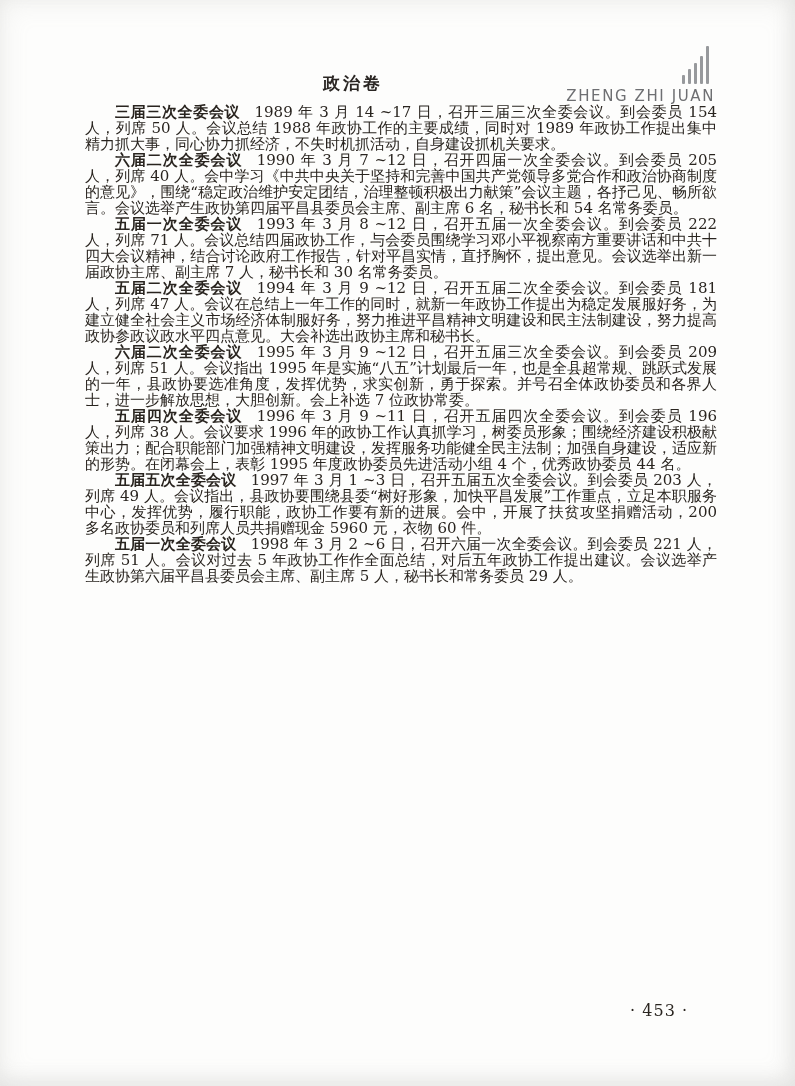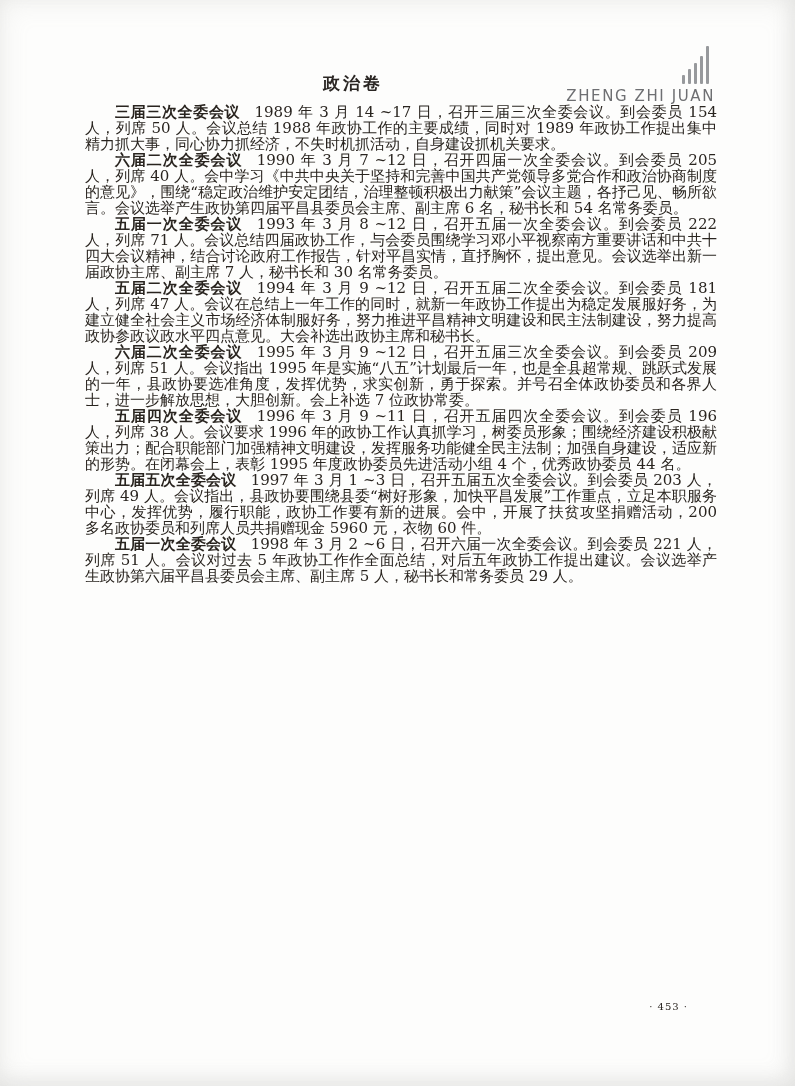--- a/index.html
+++ b/index.html
@@ -53,21 +53,21 @@
   }
   .content p{
     margin:0;text-indent:2em;
   }
   .term{
     font-weight:bold;
     margin-right:0.95em;
   }
   .page-number{
     position:absolute;right:107px;top:1001px;
-    font-size:10px;color:#2a2520;letter-spacing:1px;
+    font-size:16px;color:#2a2520;letter-spacing:1px;
   }
 </style>
 </head>
 <body>
 
 <div class="page">
 
   <div class="header">
     <div class="page-title">政治卷</div>
 

